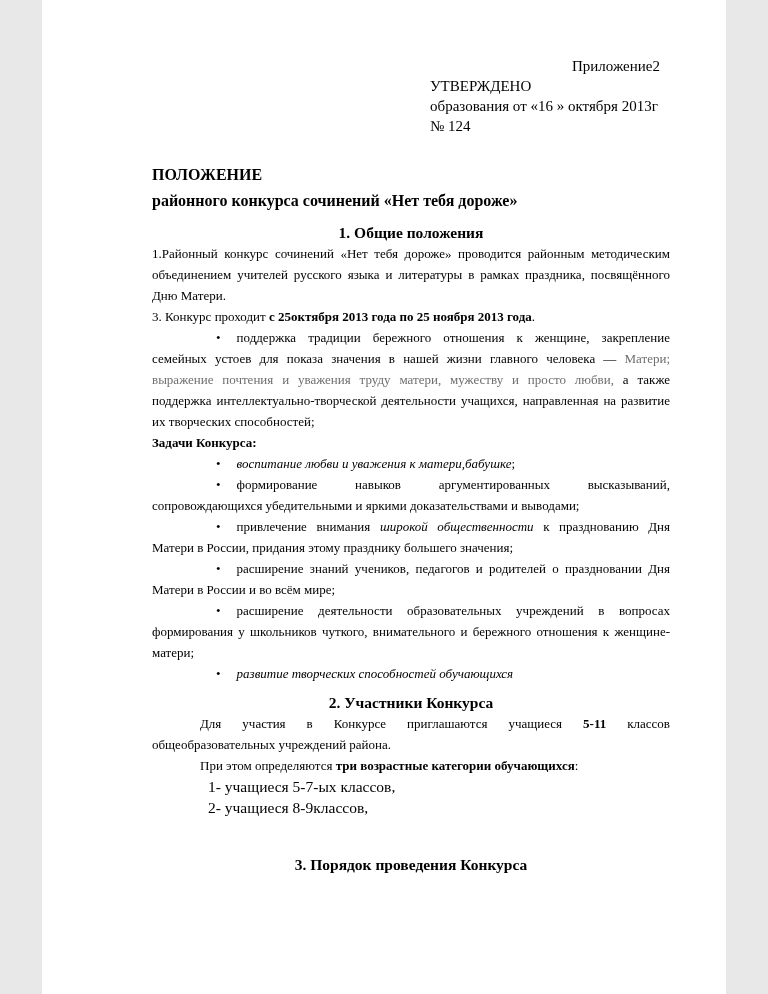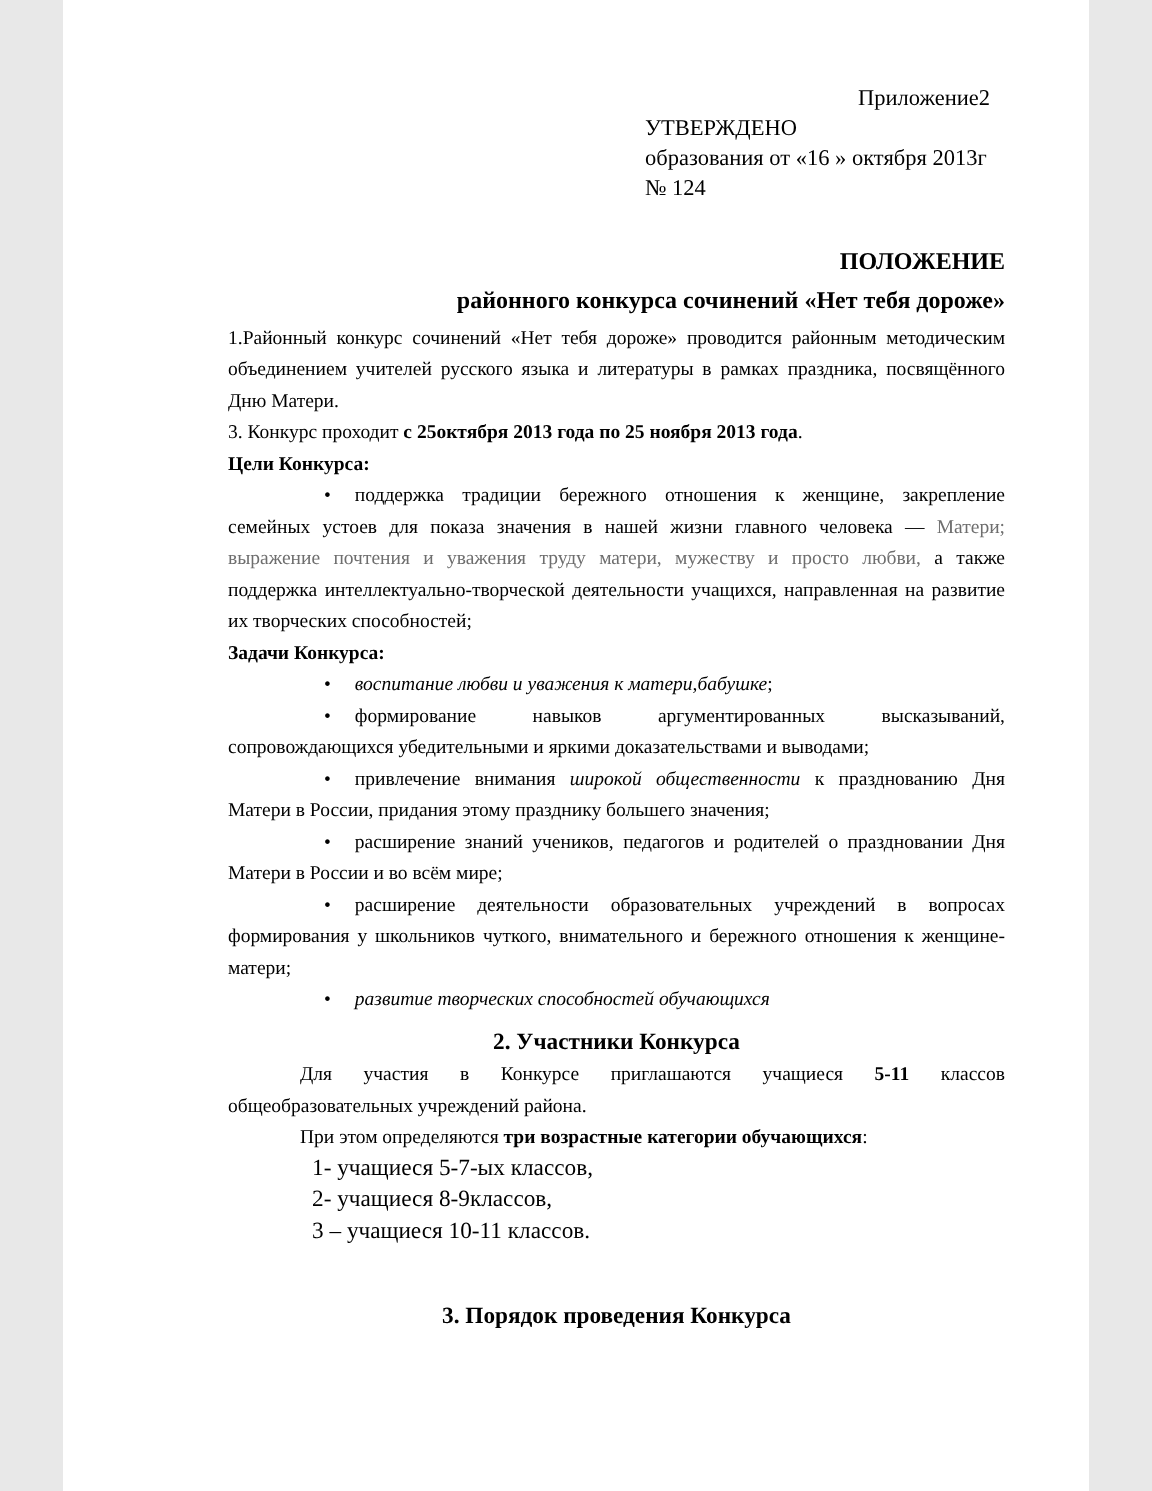--- a/index.html
+++ b/index.html
@@ -5,21 +5,21 @@
   * { margin:0; padding:0; box-sizing:border-box; }
   html, body { background:#e8e8e8; }
   body { font-family:"Liberation Serif", serif; color:#000; }
   .page {
     width:684px; height:994px; background:#ffffff; margin:0 auto;
     padding:56px 56px 30px 110px; overflow:hidden;
   }
   .approval { margin-left:auto; width:240px; font-size:15px; line-height:20px; }
   .approval .appendix { text-align:right; padding-right:10px; }
   .u { }
-  .title-block { margin-top:26px; text-align:right; font-weight:bold; font-size:16px; line-height:26px; }
+  .title-block { margin-top:26px; text-align:left; font-weight:bold; font-size:16px; line-height:26px; }
   .sec-heading { margin-top:8px; text-align:center; font-weight:bold; font-size:15.5px; line-height:21px; }
   p.body { font-size:13px; line-height:21px; margin:0; }
   .just { text-align:justify; }
   .b { font-weight:bold; }
   .i { font-style:italic; }
   .gray { color:#6e6e6e; }
   .bold-line { font-weight:bold; }
   .bullet { text-indent:64px; }
   .bul { padding-right:16px; }
   .indent48 { text-indent:48px; }
@@ -37,26 +37,26 @@
     <div>УТВЕРЖДЕНО</div>
     <div><span>образования от «16 » </span><span class="u">октября </span><span>2013г</span></div>
     <div>№ 124</div>
   </div>
 
   <div class="title-block">
     <div>ПОЛОЖЕНИЕ</div>
     <div>районного  конкурса сочинений «Нет тебя дороже»</div>
   </div>
 
+  <div class="sec-heading">1. Общие положения</div>
 
   <p class="body just">1.Районный конкурс сочинений «Нет тебя дороже» проводится районным методическим объединением учителей русского языка и литературы в рамках праздника, посвящённого Дню Матери.</p>
 
   <p class="body just"><span>3. Конкурс проходит </span><span class="b">с 25октября 2013 года по 25 ноября 2013 года</span><span>.</span></p>
 
-  <p class="body bold-line">Цели Конкурса:</p>
 
   <p class="body just bullet"><span class="bul">•</span><span>поддержка традиции бережного отношения к женщине, закрепление семейных устоев для показа значения в нашей жизни главного человека — </span><span class="gray">Матери; выражение почтения и уважения труду матери, мужеству и просто любви,</span><span> а также поддержка интеллектуально-творческой деятельности учащихся, направленная на развитие их творческих способностей;</span></p>
 
   <p class="body bold-line">Задачи Конкурса:</p>
 
   <p class="body just bullet"><span class="bul">•</span><span class="i">воспитание любви и уважения к матери,бабушке</span><span>;</span></p>
 
   <p class="body just bullet"><span class="bul">•</span><span>формирование навыков аргументированных высказываний, сопровождающихся убедительными и яркими доказательствами и выводами;</span></p>
 
   <p class="body just bullet"><span class="bul">•</span><span>привлечение внимания </span><span class="i">широкой общественности</span><span> к празднованию Дня Матери в России, придания этому празднику большего значения;</span></p>
@@ -69,18 +69,17 @@
 
   <div class="sec-heading">2. Участники Конкурса</div>
 
   <p class="body just indent48"><span>Для участия в Конкурсе приглашаются учащиеся </span><span class="b">5-11</span><span> классов общеобразовательных учреждений района.</span></p>
 
   <p class="body indent48"><span>При этом определяются </span><span class="b">три возрастные категории обучающихся</span><span>:</span></p>
 
   <div class="num-list">
     <p>1-  учащиеся 5-7-ых классов,</p>
     <p>2-  учащиеся 8-9классов,</p>
-    <p>3 – учащиеся 10-11 классов.</p>
   </div>
 
   <div class="sec-heading heading3">3. Порядок проведения Конкурса</div>
 
 </div>
 
 </body></html>

